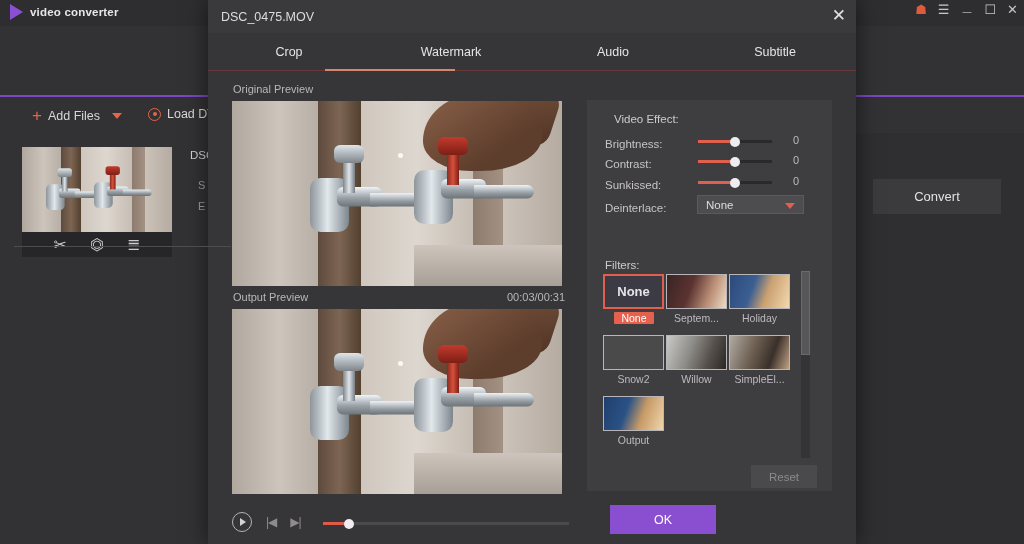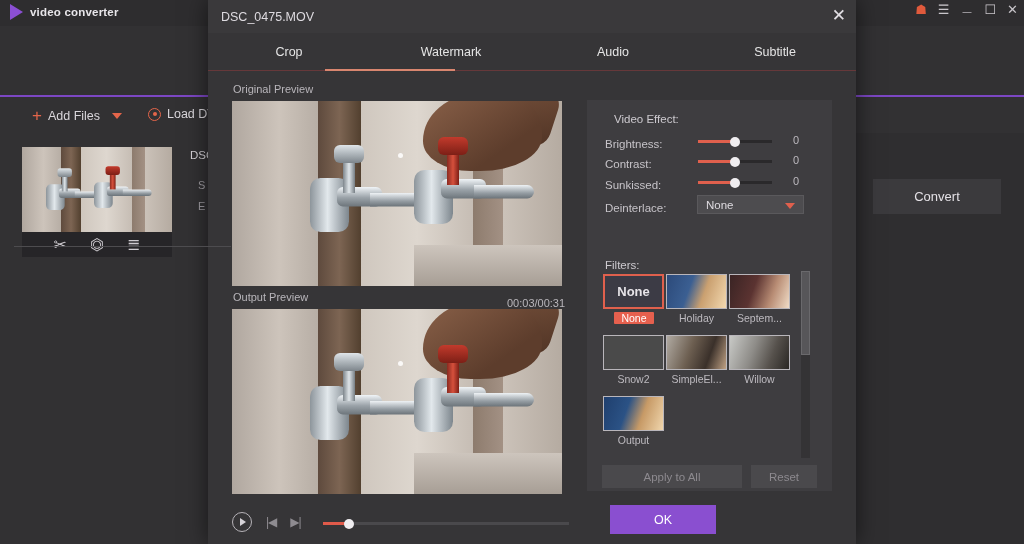--- a/index.html
+++ b/index.html
@@ -429,21 +429,21 @@
           <div class="body"></div>
           <div class="spout"></div>
           <div class="stem"></div>
           <div class="knob"></div>
         </div>
       <div class="s-drop" style="left:166px; top:52px;"></div>
     </div>
   </div>
 
   <div class="prev-label" style="left:233px; top:291px;">Output Preview</div>
-  <div class="prev-time" style="left:507px; top:291px;margin-top:6px;">00:03/00:31</div>
+  <div class="prev-time" style="left:507px; top:291px;">00:03/00:31</div>
   <div class="prev-box" style="left:232px; top:309px; width:330px; height:185px;">
     <div class="scene">
       <div class="s-wallL"></div>
         <div class="s-post"></div>
         <div class="s-wallM"></div>
       <div class="s-post2"></div>
         <div class="s-wallR"></div>
         <div class="s-ledge"></div>
       <div class="s-arm"></div>
         <div class="s-hand"></div>
@@ -517,59 +517,58 @@
 
   <div class="filters-lbl">Filters:</div>
 
   <div class="filter-grid">
     <div class="ftile selected">
       <div class="fimg">None</div>
       <div class="fcap">None</div>
     </div>
     <div class="ftile">
       <div class="fimg">
-        <div class="mini" style="background:linear-gradient(110deg,#2c4a7a 0%,#3b5f92 38%,#caa070 62%,#f3d9b0 100%);"></div>
-      </div>
-      <div class="fcap">Holiday</div>
+        <div class="mini" style="background:linear-gradient(110deg,#3a2424 0%,#5b3331 40%,#b88c74 70%,#f0dcc6 100%);"></div>
+      </div>
+      <div class="fcap">Septem...</div>
     </div>
     <div class="ftile">
       <div class="fimg">
-        <div class="mini" style="background:linear-gradient(110deg,#3a2424 0%,#5b3331 40%,#b88c74 70%,#f0dcc6 100%);"></div>
-      </div>
-      <div class="fcap">Septem...</div>
+        <div class="mini" style="background:linear-gradient(110deg,#2c4a7a 0%,#3b5f92 38%,#caa070 62%,#f3d9b0 100%);"></div>
+      </div>
+      <div class="fcap">Holiday</div>
     </div>
 
     <div class="ftile">
       <div class="fimg">
         <div class="mini" style="background:linear-gradient(110deg,#b9bdbe 0%,#8d8d86 35%,#5e5game 0%,#6b5b4a 70%,#d9c2a4 100%);"></div>
       </div>
       <div class="fcap">Snow2</div>
     </div>
 
     <div class="ftile">
       <div class="fimg">
-        <div class="mini" style="background:linear-gradient(110deg,#b0aaa2 0%,#6d5f51 40%,#3a302a 70%,#c0a184 100%);"></div>
-      </div>
-      <div class="fcap">SimpleEl...</div>
+        <div class="mini" style="background:linear-gradient(110deg,#c8c9c6 0%,#8e8c88 40%,#56514c 70%,#2a2724 100%);"></div>
+      </div>
+      <div class="fcap">Willow</div>
     </div>
     <div class="ftile">
       <div class="fimg">
-        <div class="mini" style="background:linear-gradient(110deg,#c8c9c6 0%,#8e8c88 40%,#56514c 70%,#2a2724 100%);"></div>
-      </div>
-      <div class="fcap">Willow</div>
+        <div class="mini" style="background:linear-gradient(110deg,#b0aaa2 0%,#6d5f51 40%,#3a302a 70%,#c0a184 100%);"></div>
+      </div>
+      <div class="fcap">SimpleEl...</div>
     </div>
     <div class="ftile">
       <div class="fimg">
         <div class="mini" style="background:linear-gradient(110deg,#1f3f6e 0%,#2b5285 38%,#c79a66 64%,#f0d6ad 100%);"></div>
       </div>
       <div class="fcap">Output</div>
     </div>
   </div>
 
   <div class="fscroll">
     <div class="fscroll-thumb"></div>
   </div>
 
-  <div class="apply-btn">Apply to All</div>
   <div class="reset-btn">Reset</div>
   <div class="ok-btn">OK</div>
 
 </div>
 
 </body></html>

